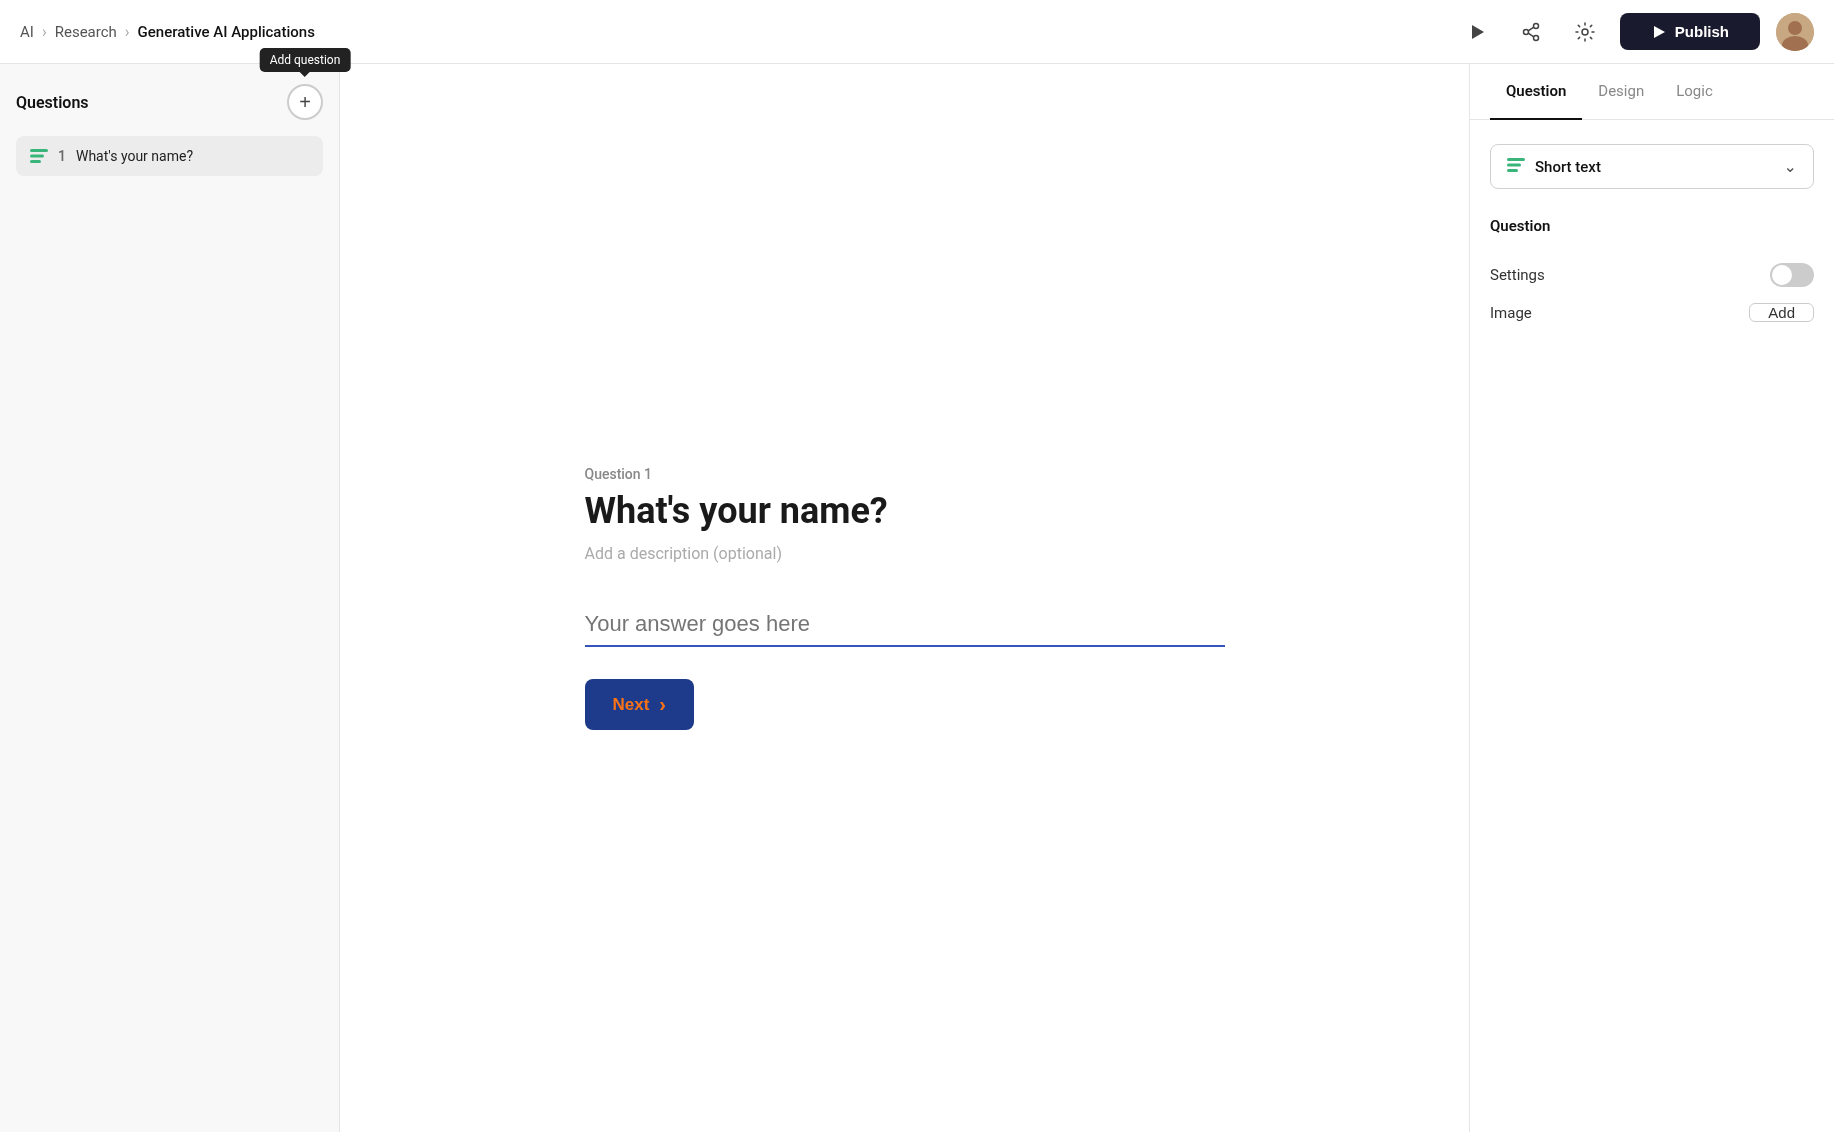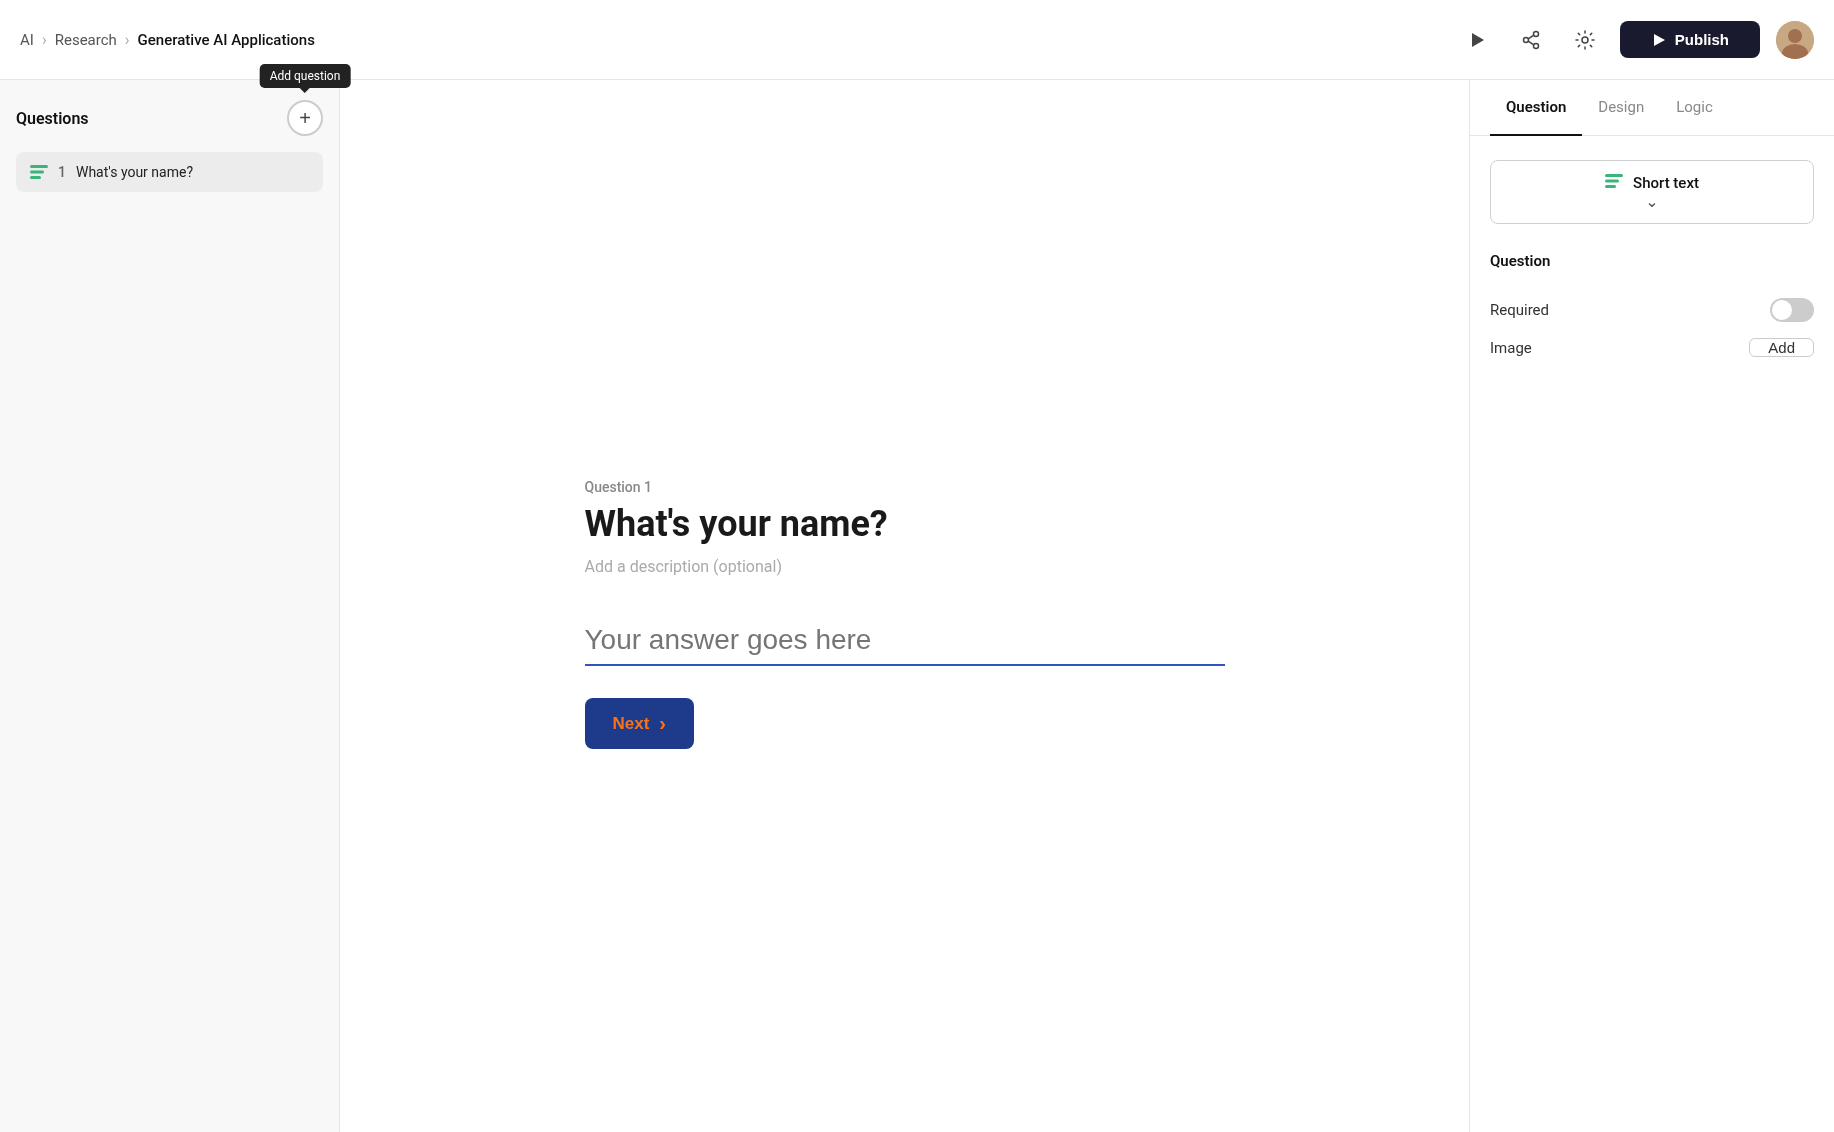--- a/index.html
+++ b/index.html
@@ -9,21 +9,21 @@
       height: 1132px;
       width: 1834px;
       overflow: hidden;
     }
 
     
     .topbar {
       display: flex;
       align-items: center;
       justify-content: space-between;
-      height: 80px;
+      height: 64px;
       background: #ffffff;
       border-bottom: 1px solid #e5e5e5;
       padding: 0 20px;
     }
     .breadcrumb {
       display: flex;
       align-items: center;
       gap: 8px;
       font-size: 15px;
       color: #555;
@@ -204,21 +204,21 @@
       margin-bottom: 40px;
     }
     .answer-input-wrapper {
       border-bottom: 2px solid #3355bb;
       margin-bottom: 32px;
     }
     .answer-input {
       width: 100%;
       border: none;
       outline: none;
-      font-size: 28px;
+      font-size: 22px;
       color: #aaa;
       background: transparent;
       padding: 8px 0;
     }
     .next-btn {
       background: #1e3a8a;
       color: #f97316;
       border: none;
       border-radius: 8px;
       padding: 14px 28px;
@@ -267,21 +267,20 @@
     
     .type-dropdown {
       display: flex;
       align-items: center;
       justify-content: space-between;
       border: 1px solid #d0d0d0;
       border-radius: 8px;
       padding: 12px 16px;
       cursor: pointer;
       background: #fff;
-      flex-direction: column;
     }
     .type-dropdown-left {
       display: flex;
       align-items: center;
       gap: 10px;
     }
     .type-icon {
       color: #3ab57a;
       font-size: 16px;
     }
@@ -458,21 +457,21 @@
           </span>
           <span class="type-label">Short text</span>
         </div>
         <span class="chevron-icon">⌄</span>
       </div>
 
       <div class="settings-section">
         <div class="settings-title">Question</div>
 
         <div class="settings-row">
-          <span class="settings-row-label">Required</span>
+          <span class="settings-row-label">Settings</span>
           <div class="toggle"></div>
         </div>
 
         <div class="settings-row">
           <span class="settings-row-label">Image</span>
           <button class="image-add-btn">Add</button>
         </div>
       </div>
 
     </div>

